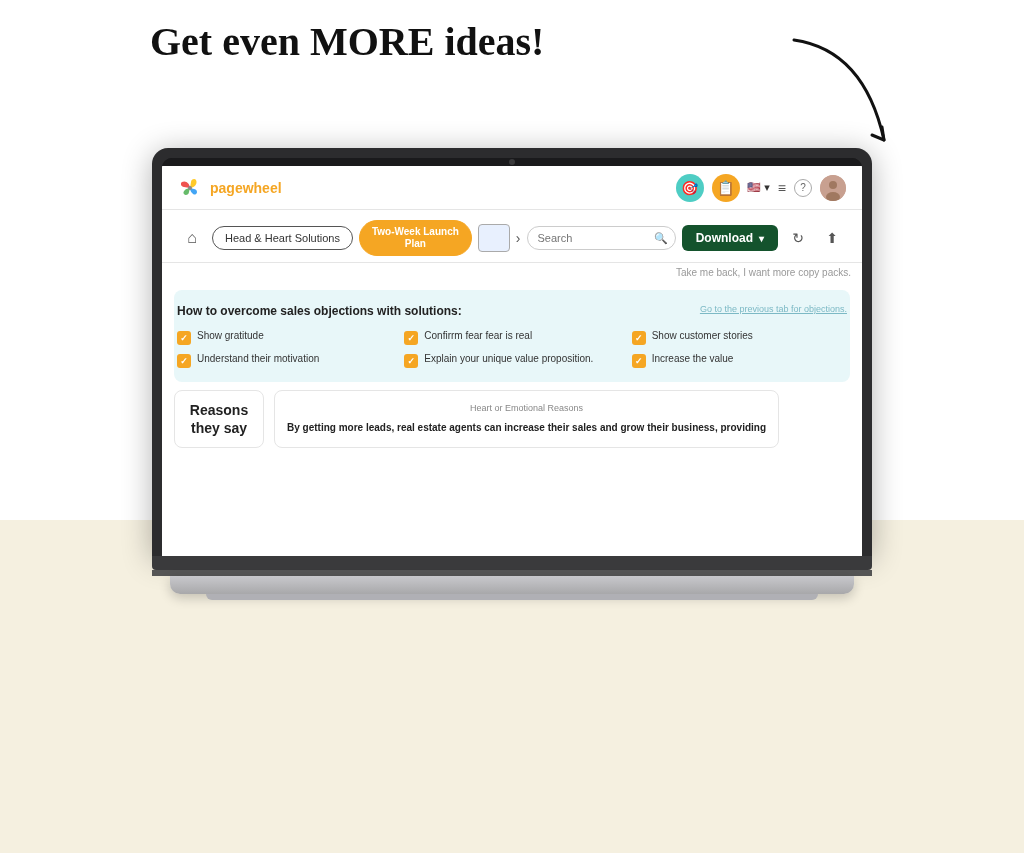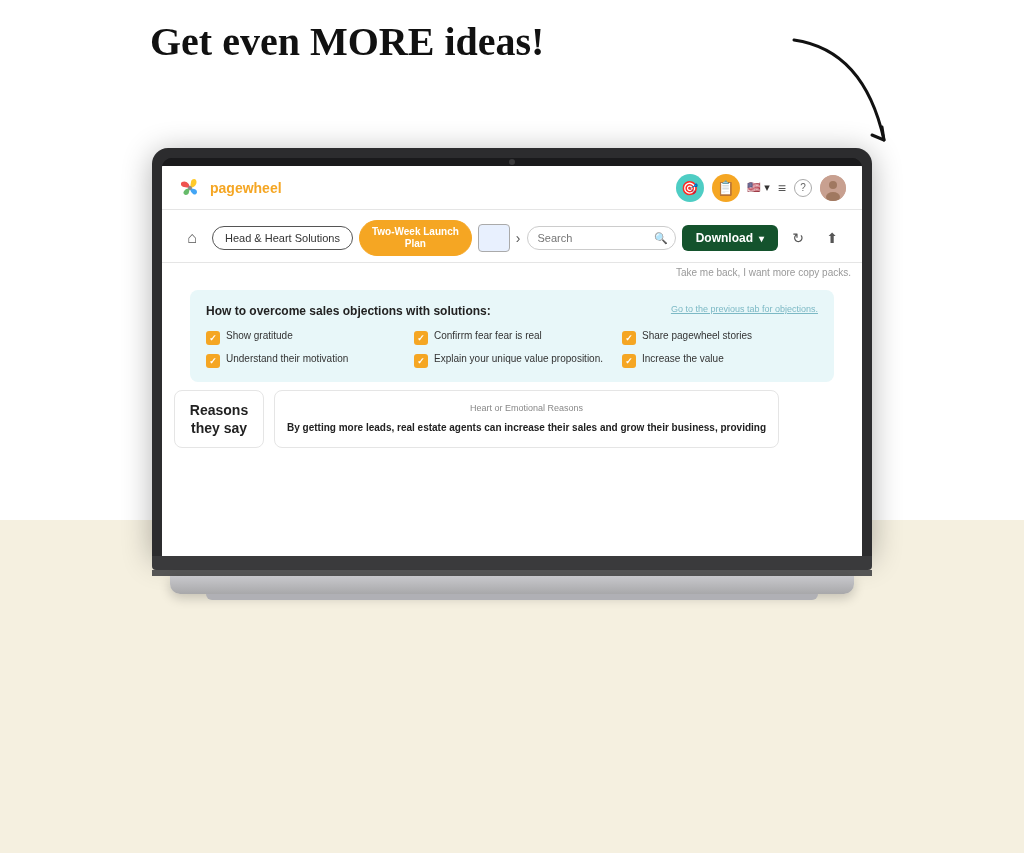--- a/index.html
+++ b/index.html
@@ -286,23 +286,23 @@
     .back-link {
       text-align: right;
       font-size: 10px;
       color: #999;
       padding: 4px 11px;
     }
 
     
     .main-content {
       background: #e8f7f9;
-      margin: 8px 28px;
+      margin: 8px 12px;
       border-radius: 8px;
-      padding: 14px 16px;
+      padding: 14px 3px;
     }
 
     .objections-header {
       display: flex;
       justify-content: space-between;
       align-items: flex-start;
       margin-bottom: 12px;
     }
 
     .objections-title {
@@ -525,21 +525,21 @@
             <div class="checklist-item">
               <div class="check-icon"></div>
               <span>Show gratitude</span>
             </div>
             <div class="checklist-item">
               <div class="check-icon"></div>
               <span>Confirrm fear fear is real</span>
             </div>
             <div class="checklist-item">
               <div class="check-icon"></div>
-              <span>Share pagewheel stories</span>
+              <span>Show customer stories</span>
             </div>
             <div class="checklist-item">
               <div class="check-icon"></div>
               <span>Understand their motivation</span>
             </div>
             <div class="checklist-item">
               <div class="check-icon"></div>
               <span>Explain your unique value proposition.</span>
             </div>
             <div class="checklist-item">

